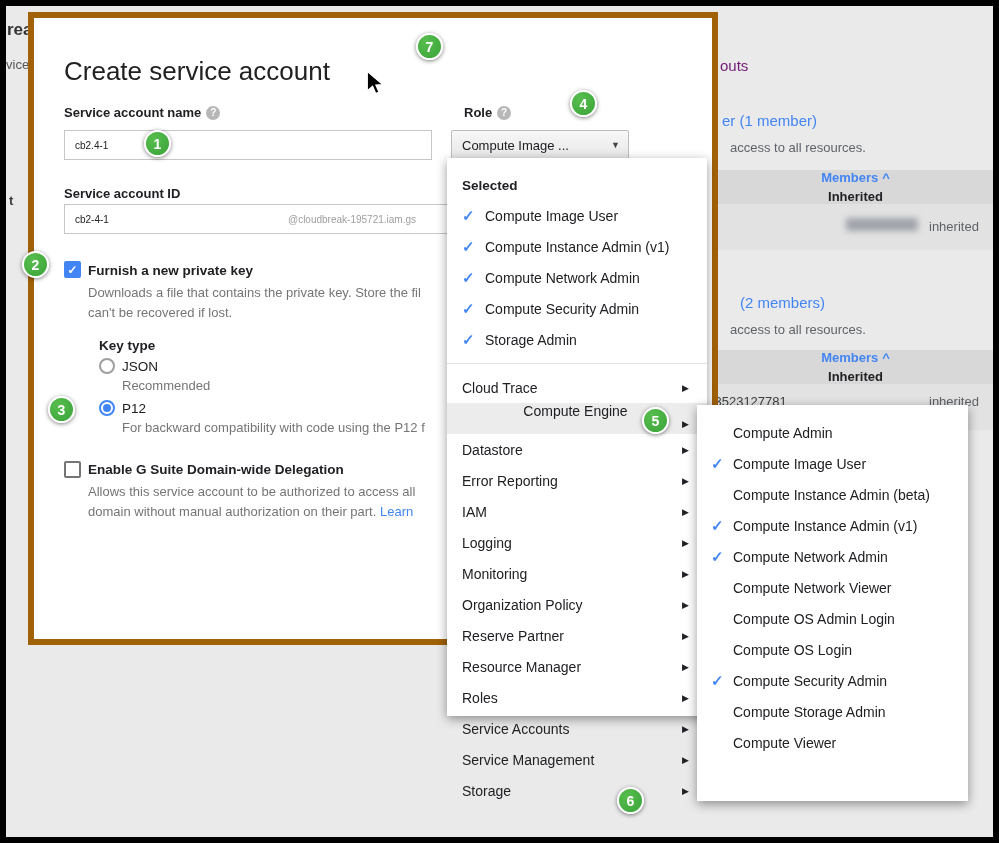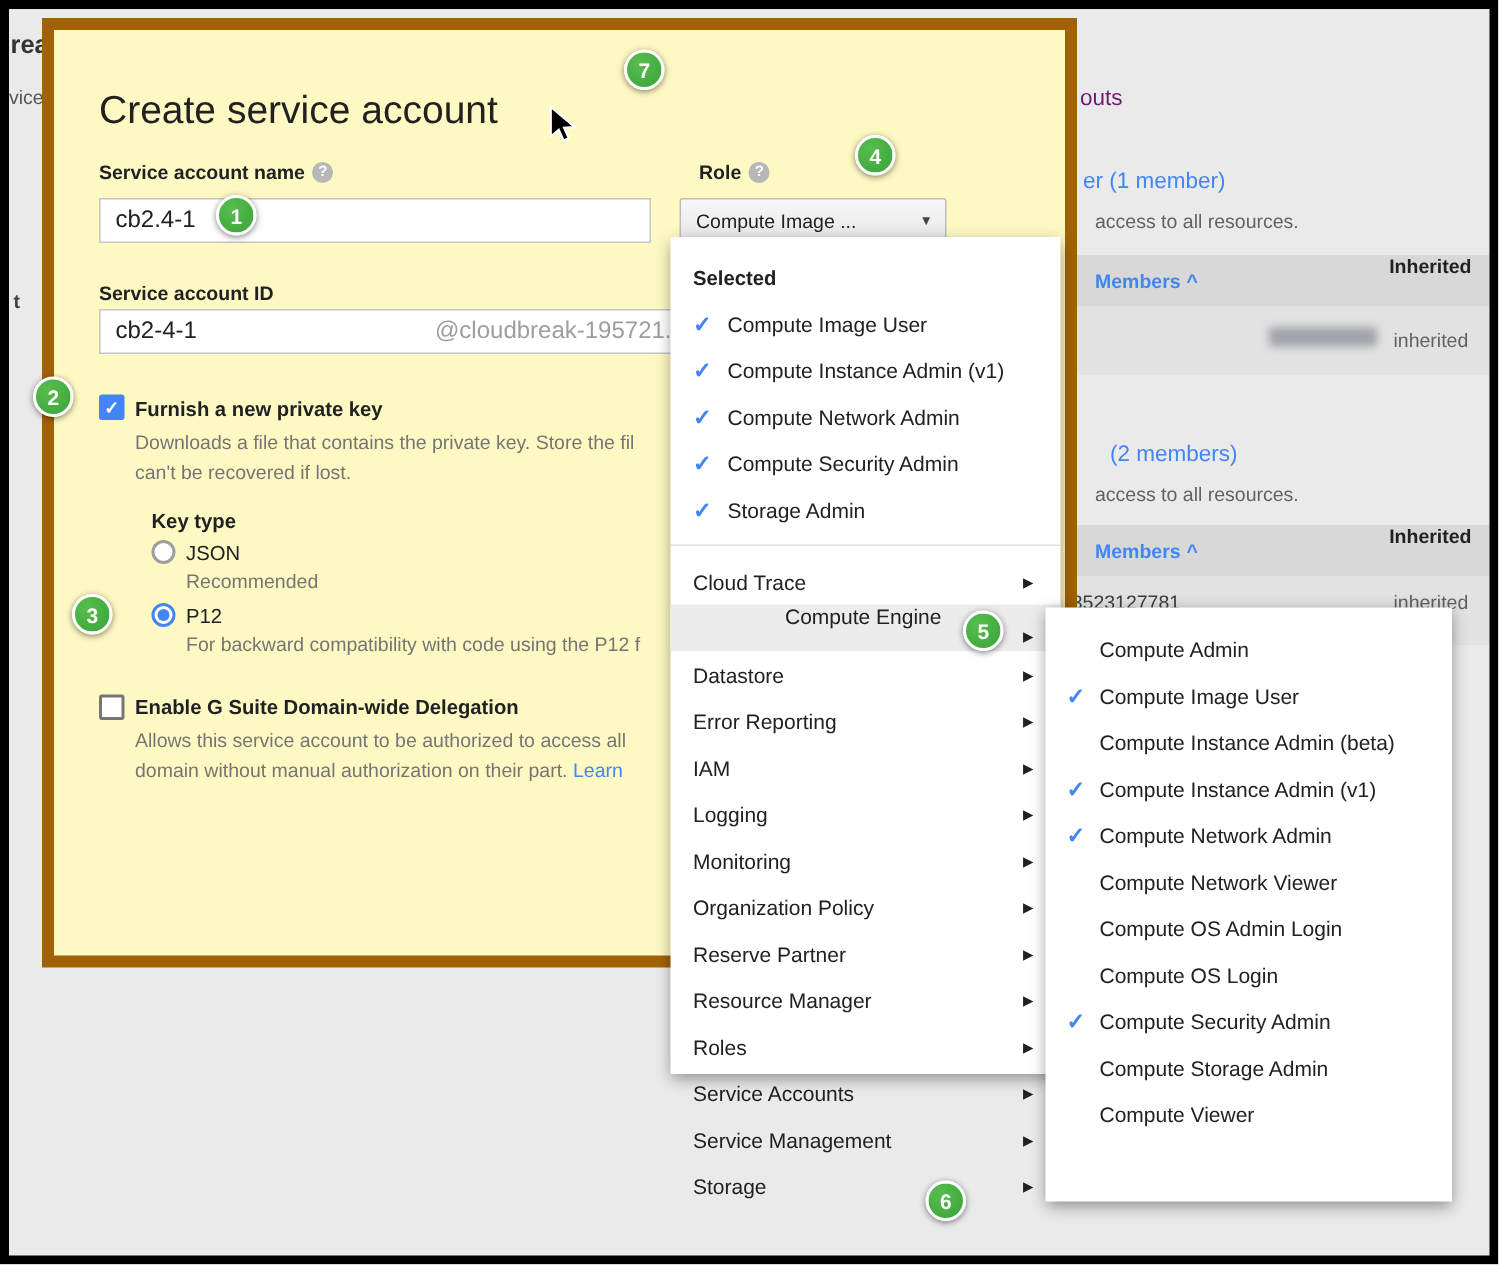--- a/index.html
+++ b/index.html
@@ -19,50 +19,50 @@
 
   .sec-heading { position: absolute; color: #4285f4; font-size: 15px; white-space: nowrap; }
   #sec1-heading { left: 722px; top: 112px; }
   #sec2-heading { left: 740px; top: 294px; text-align: center; }
   .sec-sub { position: absolute; color: #5f6368; font-size: 13px; white-space: nowrap; }
   #sec1-sub { left: 730px; top: 140px; }
   #sec2-sub { left: 730px; top: 322px; }
 
   .col-strip {
     position: absolute; left: 718px; width: 275px; height: 34px; background: #d8d8d8;
-    display: flex; justify-content: space-between;
-    padding: 0 12px; box-sizing: border-box;
+    display: flex; align-items: center; justify-content: space-between;
+    padding: 0 0; box-sizing: border-box; flex-direction: column;
   }
   #strip1 { top: 170px; } #strip2 { top: 350px; }
   .members-h { color: #4285f4; font-weight: bold; font-size: 13px; display: flex; gap: 4px; align-items: center; }
   .inherited-h { color: #202124; font-weight: bold; font-size: 13px; }
   .row-band { position: absolute; left: 718px; width: 275px; height: 46px; background: #e2e2e2; }
   #band1 { top: 204px; } #band2 { top: 384px; }
   .blur-blob { position: absolute; left: 846px; top: 218px; width: 72px; height: 13px;
                background: #8a8f98; filter: blur(3px); opacity: .75; border-radius: 2px; }
   .row-val { position: absolute; font-size: 13px; color: #5f6368; white-space: nowrap; }
   #inh1 { left: 929px; top: 219px; }
   #memid2 { left: 700px; top: 394px; color: #3c4043; }
   #inh2 { left: 929px; top: 394px; }
 
   
   .dialog {
     position: absolute; left: 28px; top: 12px; width: 690px; height: 633px;
-    background: #fef9c3; border: 8px solid #a16207; box-sizing: border-box; z-index: 10;
+    background: #ffffff; border: 6px solid #a16207; box-sizing: border-box; z-index: 10;
   }
   .dialog-title { position: absolute; left: 30px; top: 38px; font-size: 26px; color: #212121; }
   .field-label { position: absolute; font-size: 13px; font-weight: bold; color: #202124;
                  display: flex; align-items: center; gap: 5px; white-space: nowrap; }
   #name-label { left: 30px; top: 87px; }
   #role-label { left: 430px; top: 87px; }
   #id-label   { left: 30px; top: 168px; }
   .help-icon { width: 14px; height: 14px; border-radius: 50%; background: #b7b7b7; color: #fff;
                font-size: 10px; font-weight: bold; display: inline-flex; align-items: center; justify-content: center; }
   .text-input { position: absolute; background: #fff; border: 1px solid #c6c6c6; box-sizing: border-box;
-                display: flex; align-items: center; padding: 0 10px; font-size: 16px; color: #202124; overflow: hidden; }
+                display: flex; align-items: center; padding: 0 10px; font-size: 10px; color: #202124; overflow: hidden; }
   #name-input { left: 30px; top: 112px; width: 368px; height: 30px; }
   #id-input   { left: 30px; top: 186px; width: 628px; height: 30px; }
   .id-value { width: 213px; flex: none; white-space: nowrap; }
   .id-domain { color: #9e9e9e; white-space: nowrap; }
   .dropdown-btn { position: absolute; left: 417px; top: 112px; width: 178px; height: 30px;
                   background: linear-gradient(#f7f7f7, #e7e7e7); border: 1px solid #bdbdbd; border-radius: 2px;
                   display: flex; align-items: center; justify-content: space-between;
                   padding: 0 8px 0 10px; box-sizing: border-box; font-size: 13px; color: #202124; }
   .dd-arrow { font-size: 9px; color: #444; }
 

